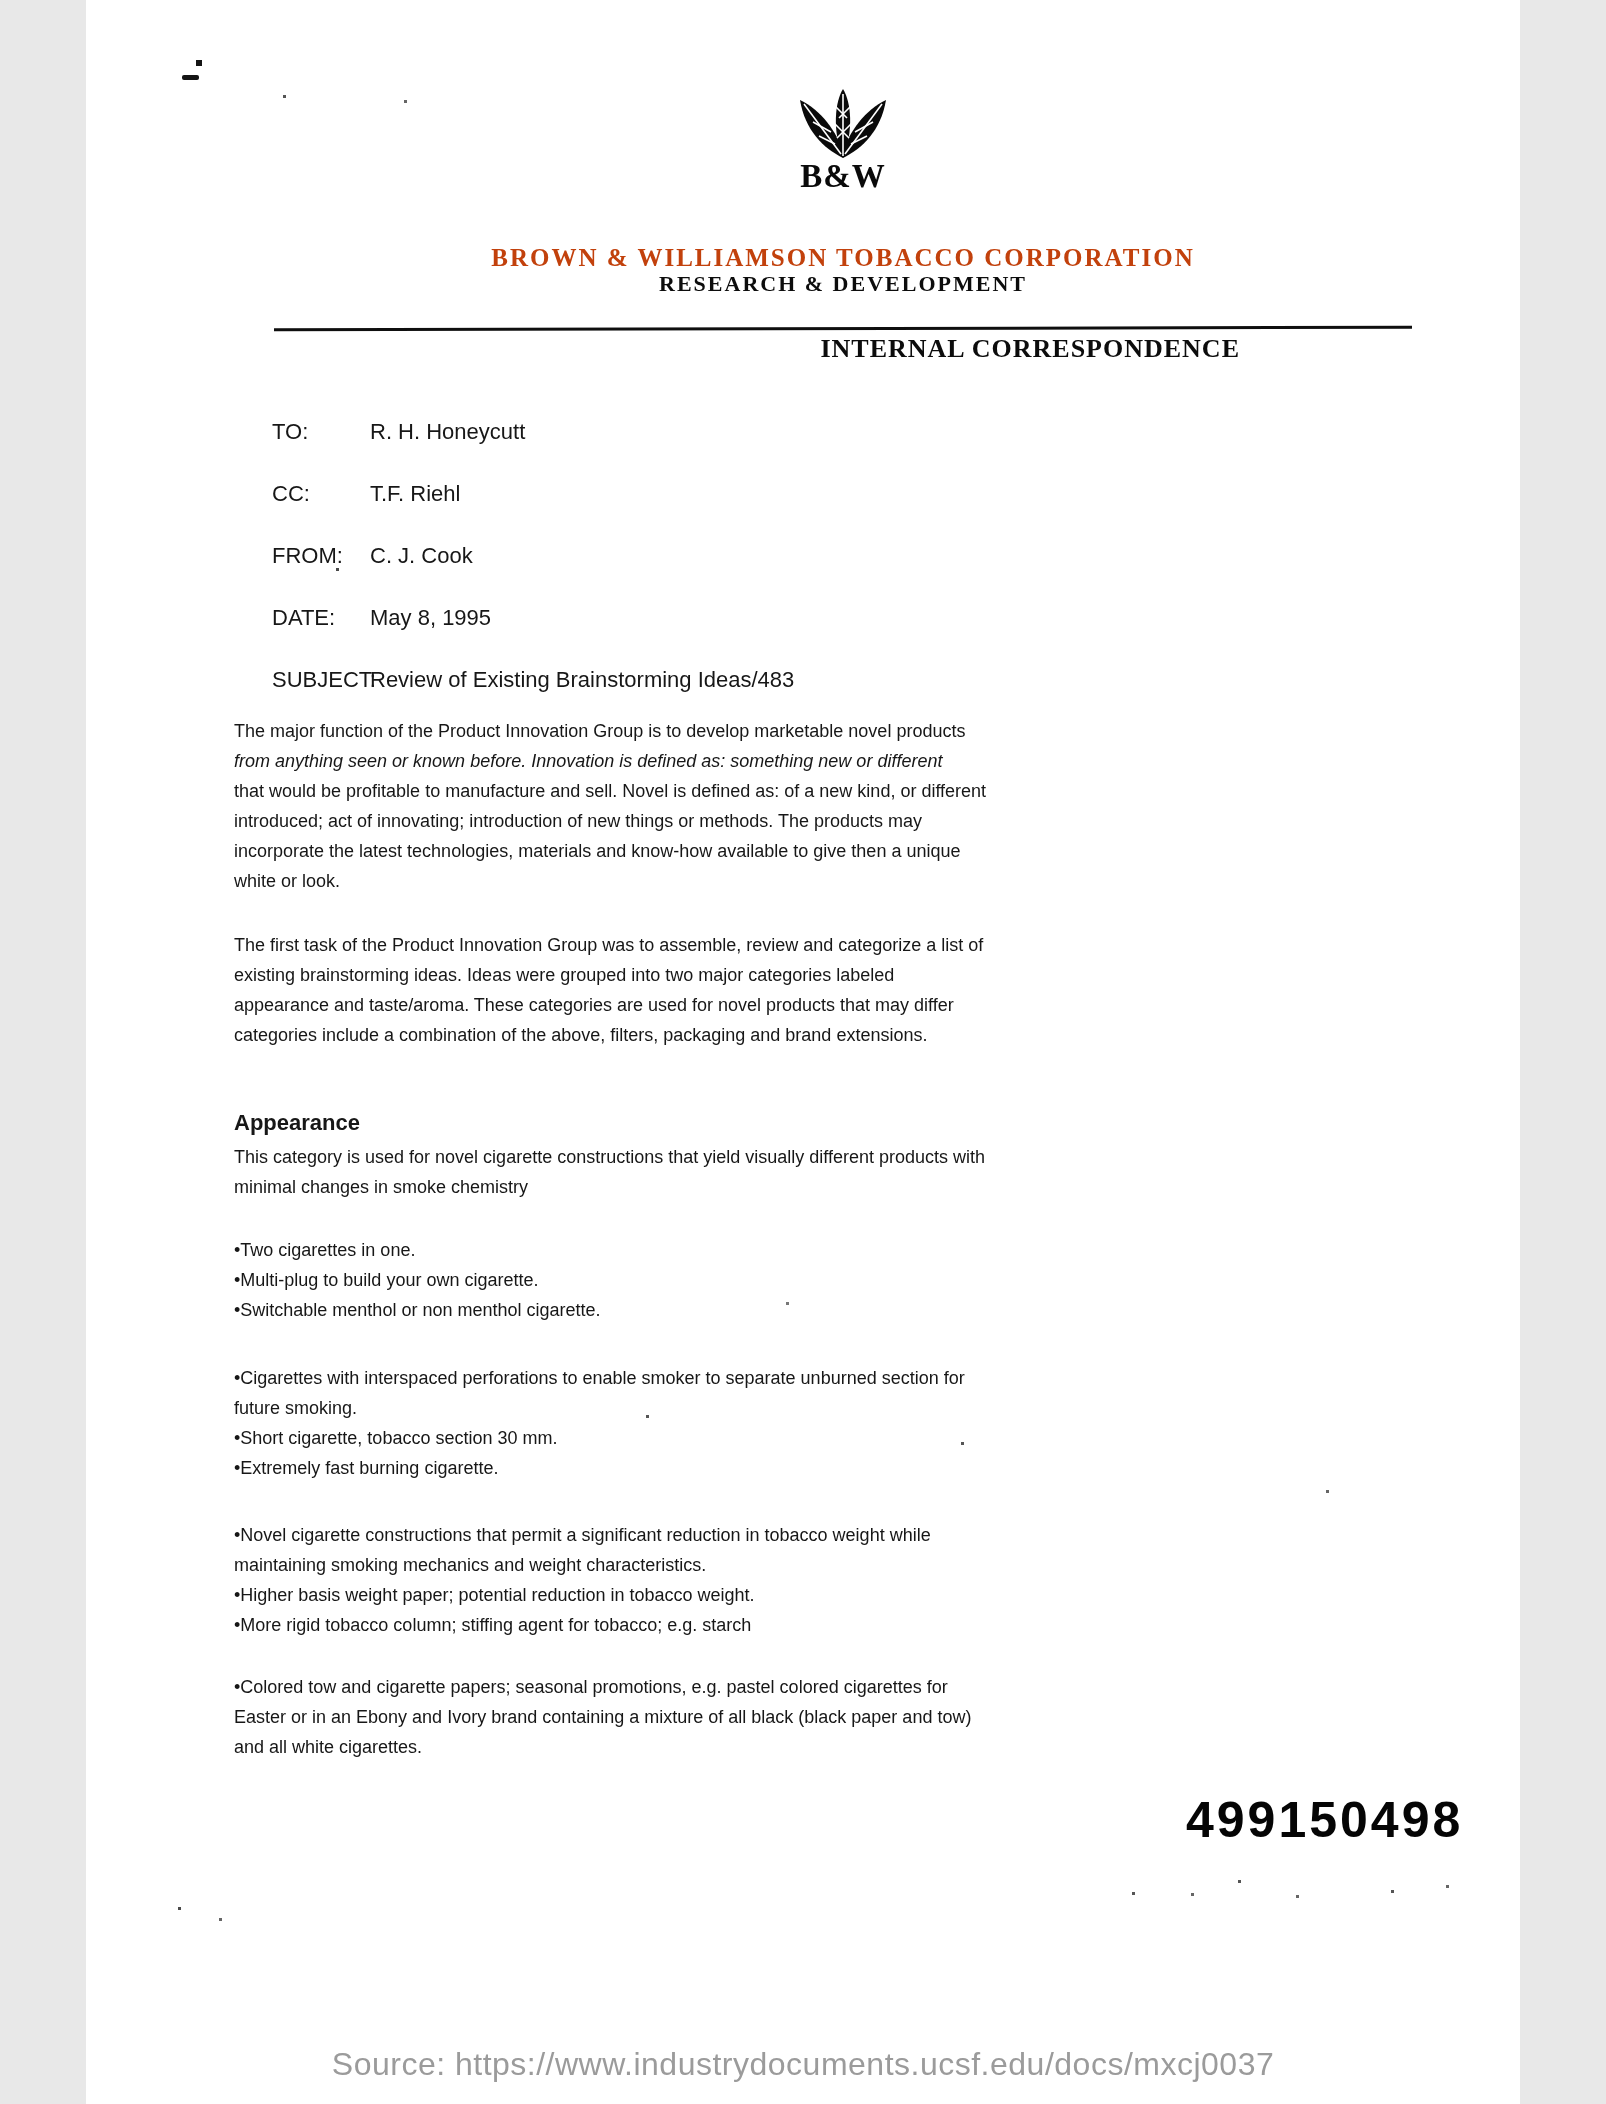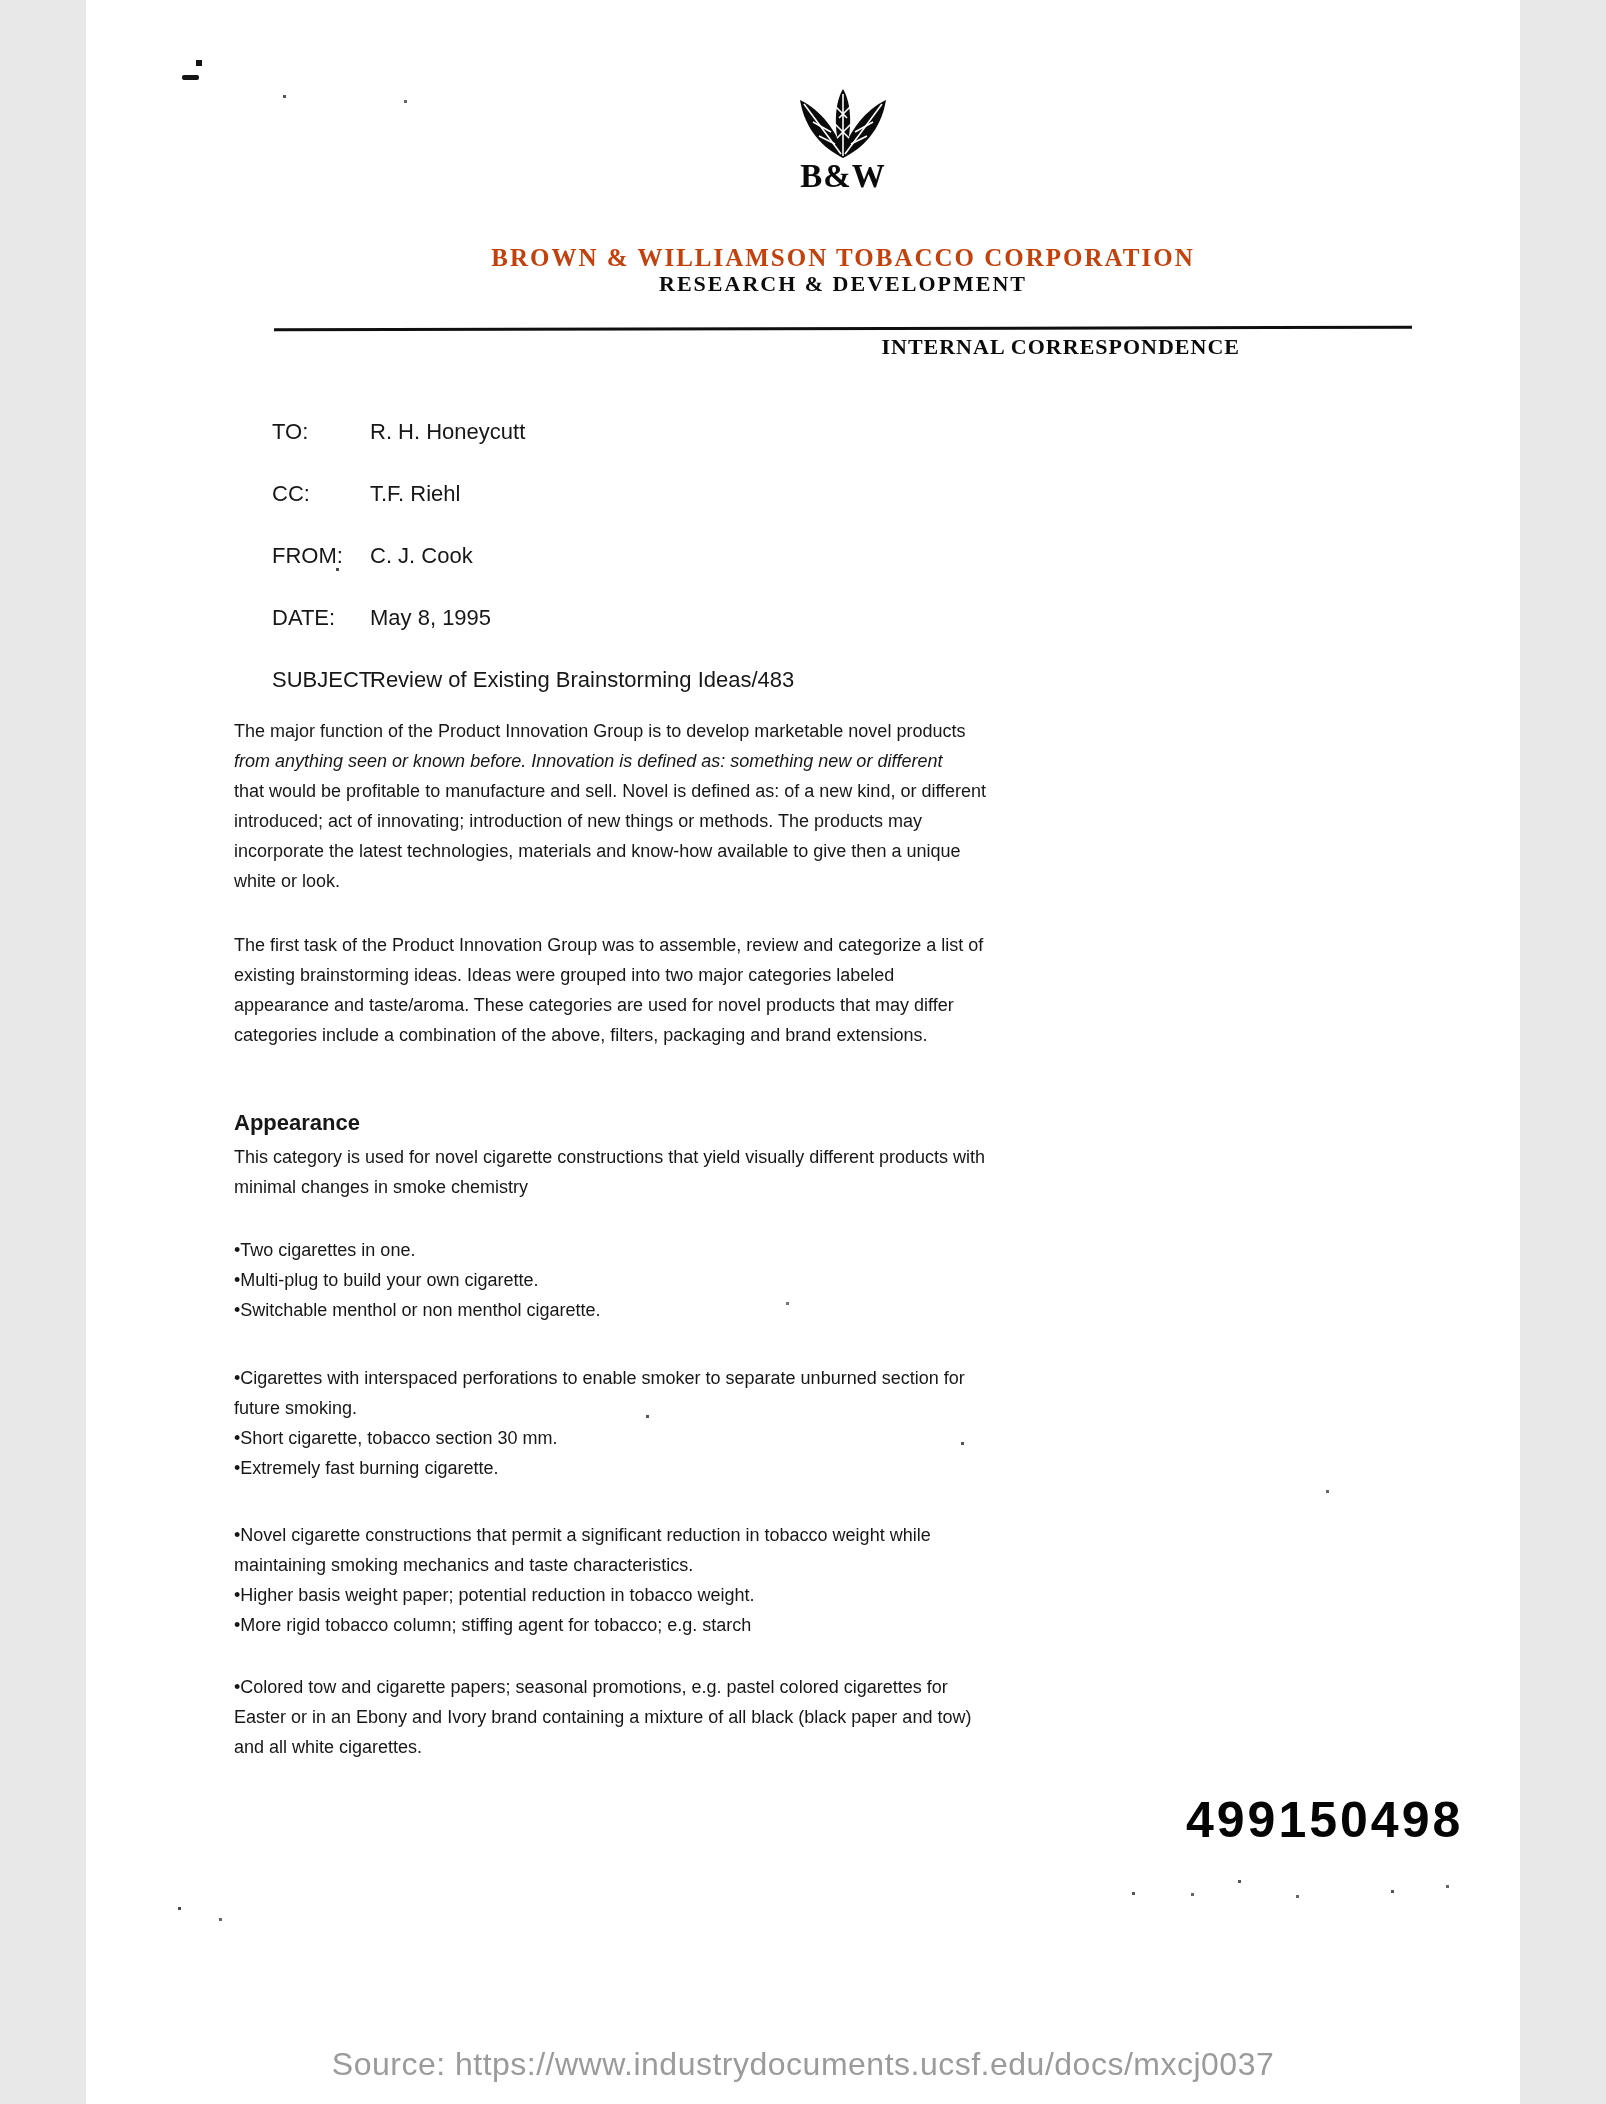--- a/index.html
+++ b/index.html
@@ -23,21 +23,21 @@
   .division {
     top:271px; font-family:"Liberation Serif", serif; font-weight:bold;
     font-size:22px; letter-spacing:2px; color:#0c0c0c;
   }
   .rule {
     position:absolute; left:188px; width:1138px; top:327px; height:3px;
     background:#0f0f0f; transform:rotate(-0.12deg);
   }
   .internal {
     position:absolute; right:280px; top:334px;
-    font-family:"Liberation Serif", serif; font-weight:bold; font-size:22px;
+    font-family:"Liberation Serif", serif; font-weight:bold; font-size:26px;
     letter-spacing:1px; color:#0c0c0c;
   }
   
   .memo-row { position:absolute; left:186px; font-size:22px; line-height:28px; white-space:nowrap; }
   .memo-row .lbl { display:inline-block; width:98px; }
   
   .para { position:absolute; left:148px; font-size:18px; line-height:30px; }
   .heading { position:absolute; left:148px; font-size:22px; font-weight:bold; }
   .bates {
     position:absolute; left:1100px; top:1791px;
@@ -156,21 +156,21 @@
       <div>•Switchable menthol or non menthol cigarette.</div>
     </div>
   <div class="para" style="top:1363px;">
       <div>•Cigarettes with interspaced perforations to enable smoker to separate unburned section for</div>
       <div>future smoking.</div>
       <div>•Short cigarette, tobacco section 30 mm.</div>
       <div>•Extremely fast burning cigarette.</div>
     </div>
   <div class="para" style="top:1520px;">
       <div>•Novel cigarette constructions that permit a significant reduction in tobacco weight while</div>
-      <div>maintaining smoking mechanics and taste characteristics.</div>
+      <div>maintaining smoking mechanics and weight characteristics.</div>
       <div>•Higher basis weight paper; potential reduction in tobacco weight.</div>
       <div>•More rigid tobacco column; stiffing agent for tobacco; e.g. starch</div>
     </div>
   <div class="para" style="top:1672px;">
       <div>•Colored tow and cigarette papers; seasonal promotions, e.g. pastel colored cigarettes for</div>
       <div>Easter or in an Ebony and Ivory brand containing a mixture of all black (black paper and tow)</div>
       <div>and all white cigarettes.</div>
     </div>
 
   <div class="bates">499150498</div>

